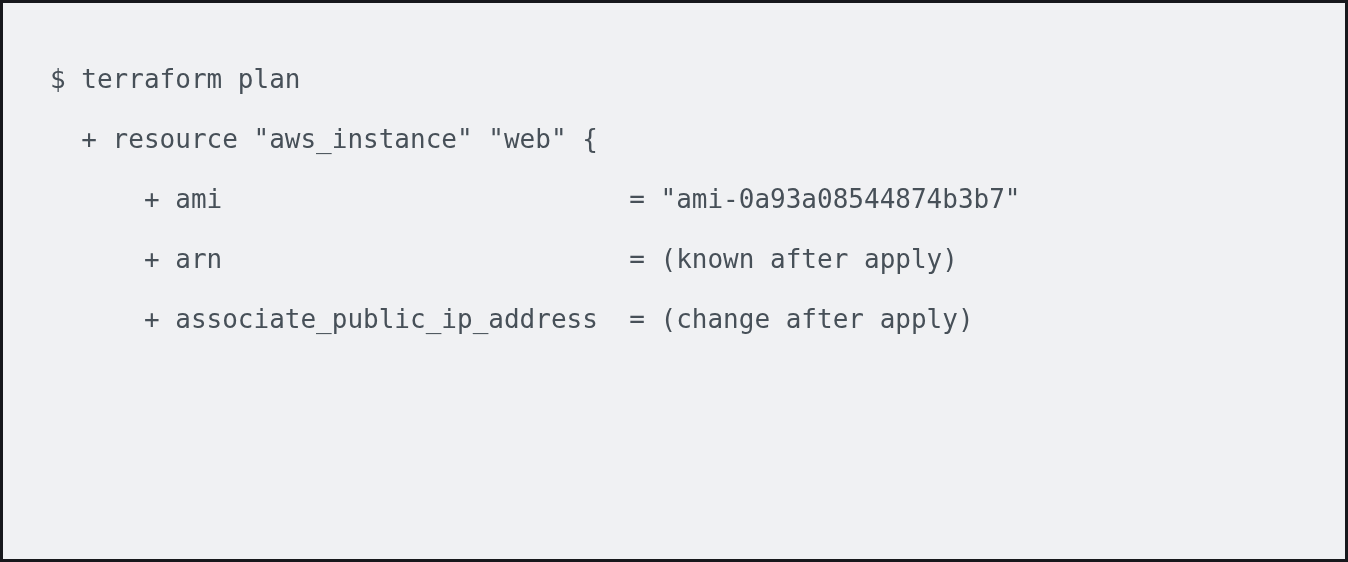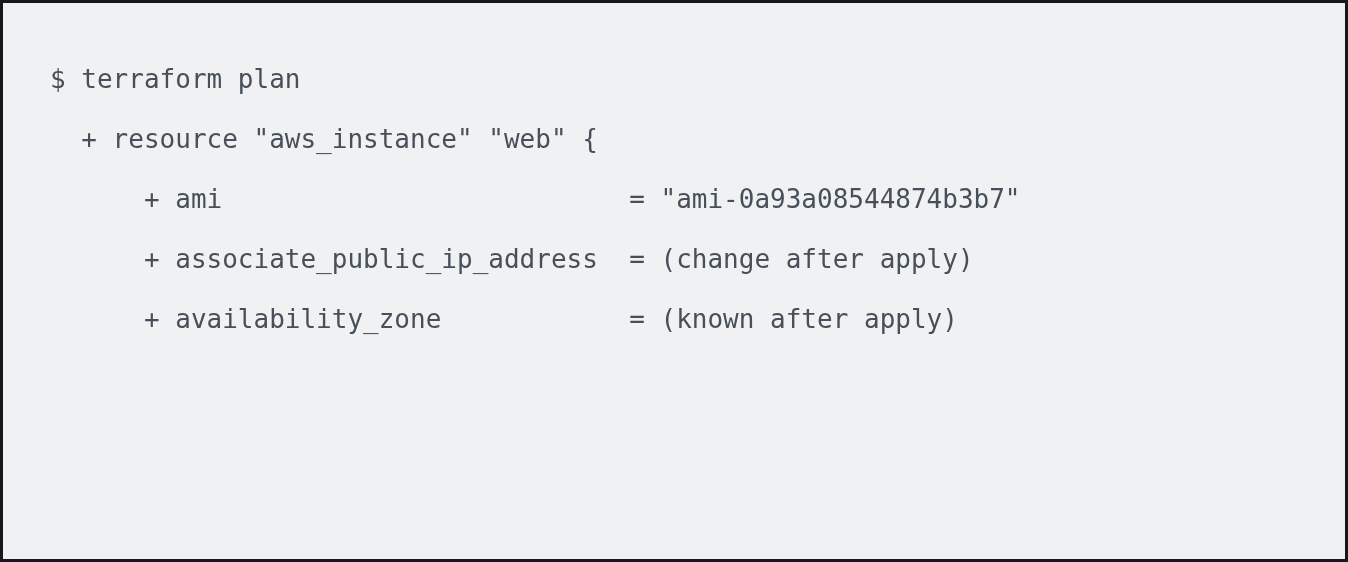--- a/index.html
+++ b/index.html
@@ -33,17 +33,17 @@
   }
 </style>
 </head>
 <body>
 
 <div class="terminal">
   <div class="terminal-output">
     <div class="line">$ terraform plan</div>
     <div class="line">  + resource "aws_instance" "web" {</div>
     <div class="line">      + ami                          = "ami-0a93a08544874b3b7"</div>
+    <div class="line">      + arn                          = (known after apply)</div>
     <div class="line">      + associate_public_ip_address  = (change after apply)</div>
-    <div class="line">      + availability_zone            = (known after apply)</div>
     <div class="line"> </div>
   </div>
 </div>
 
 </body></html>

